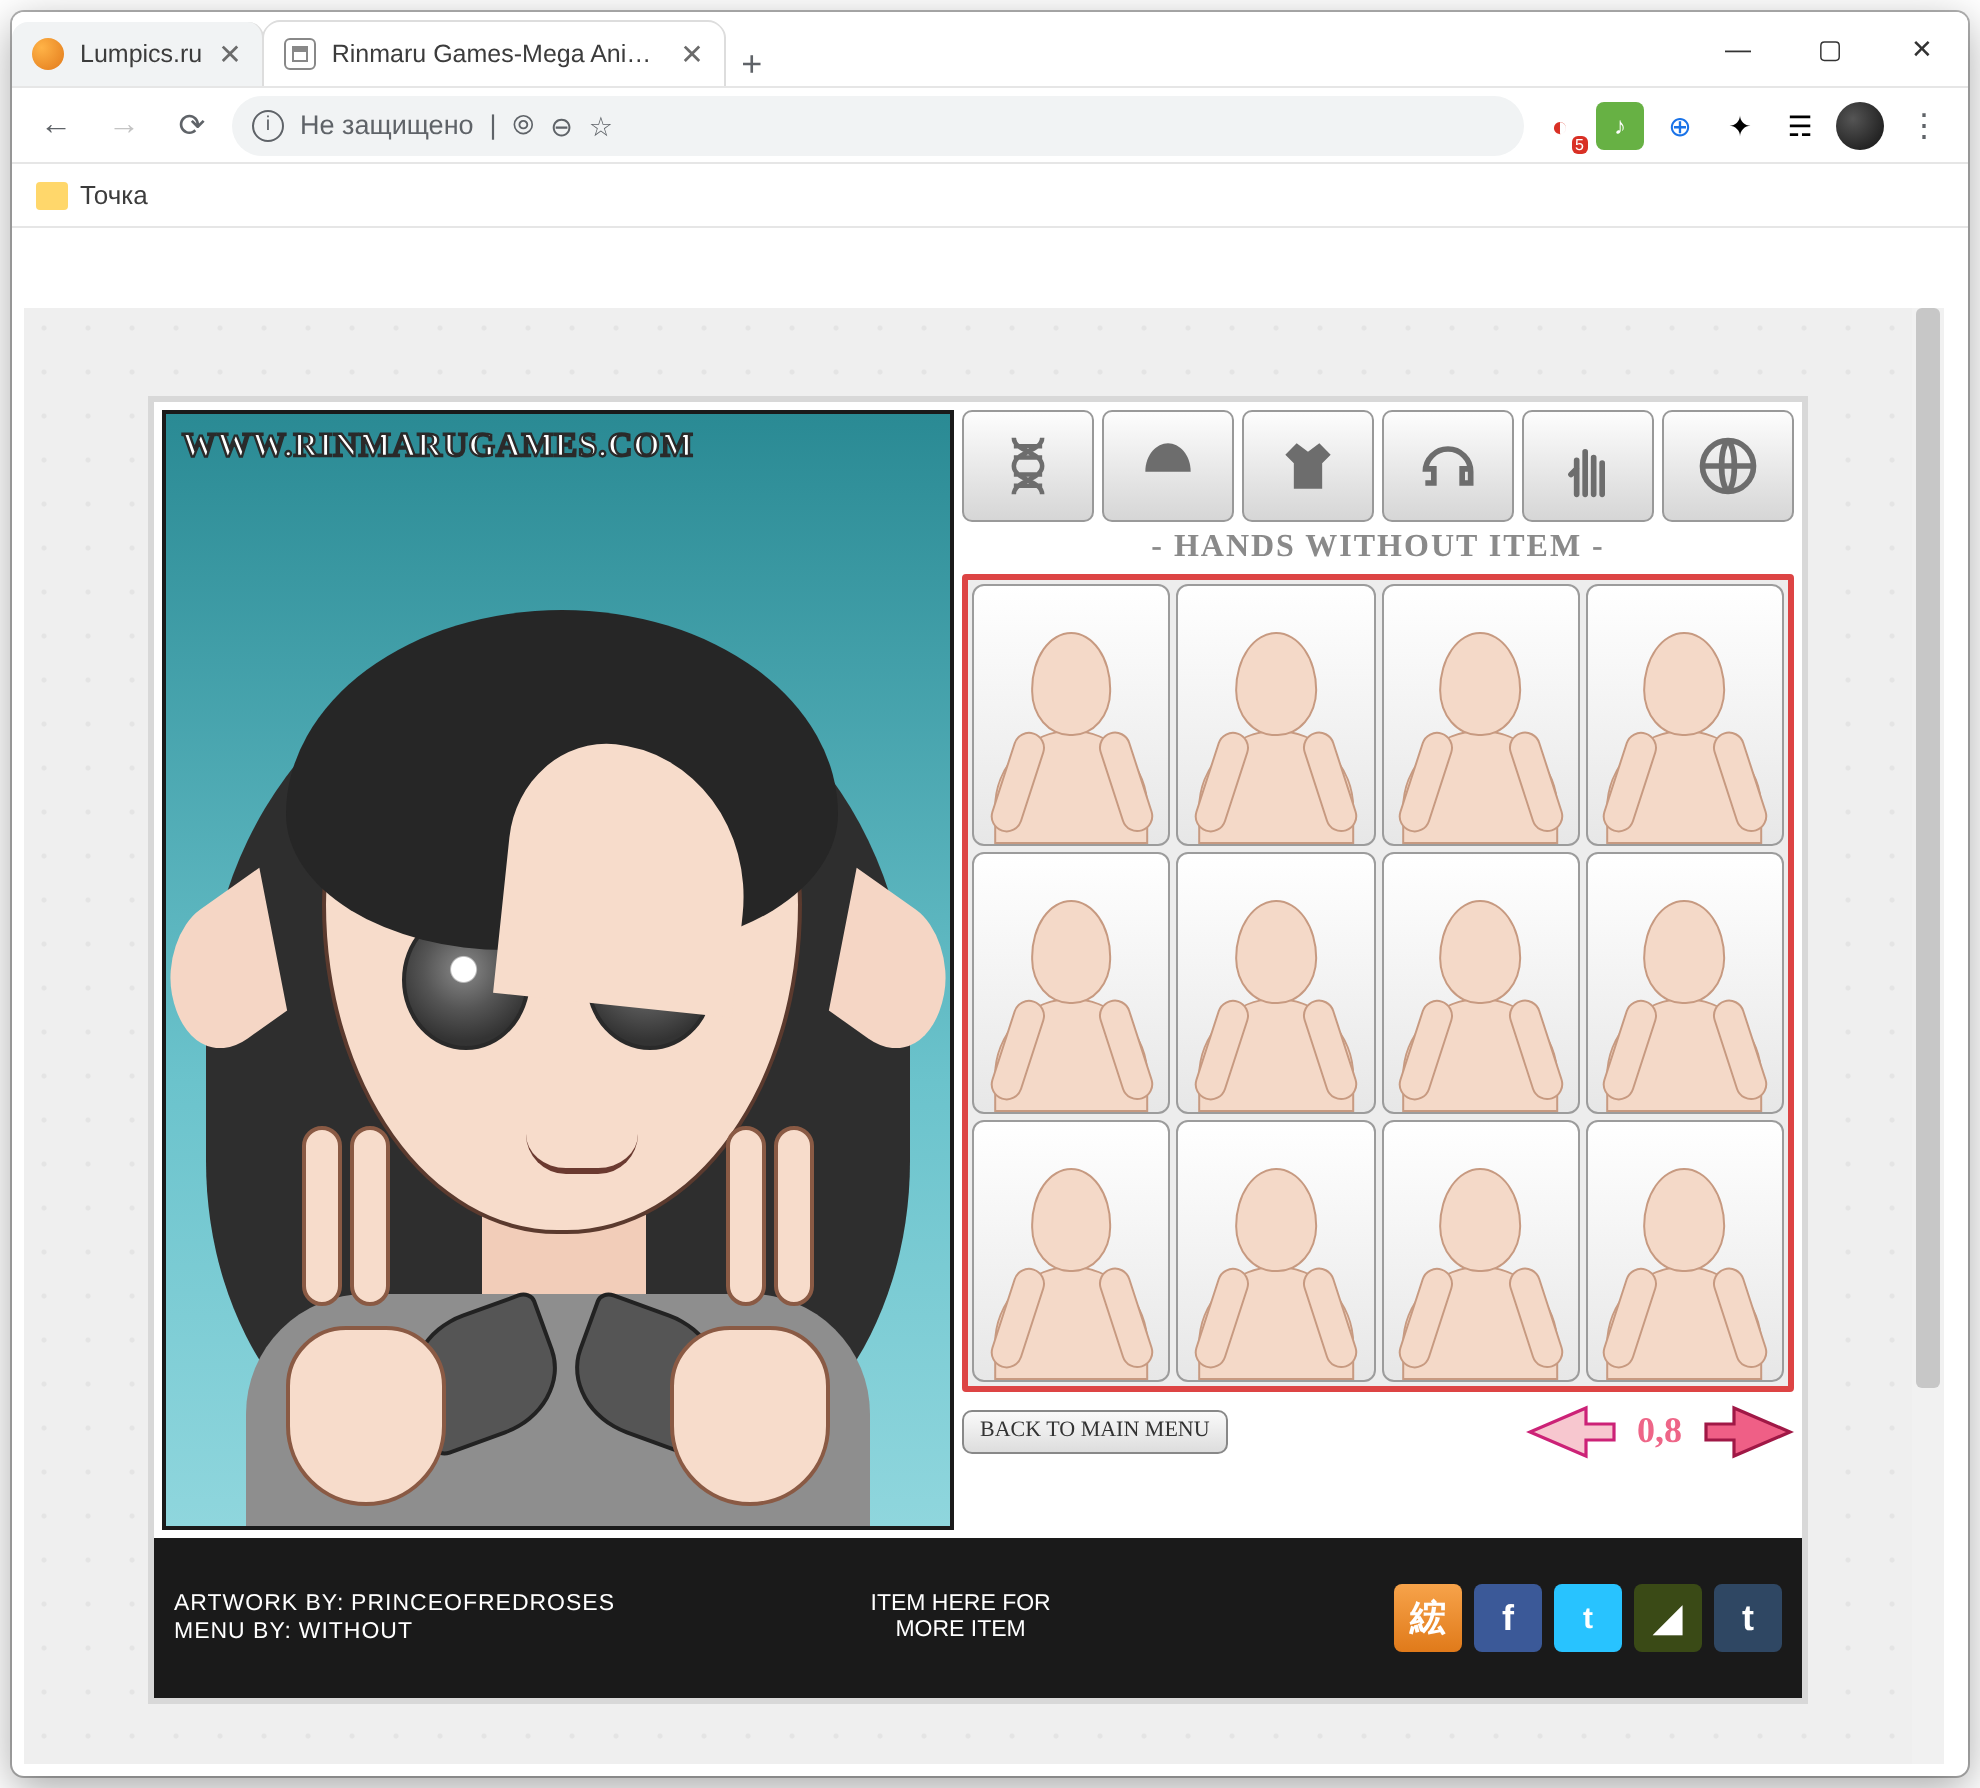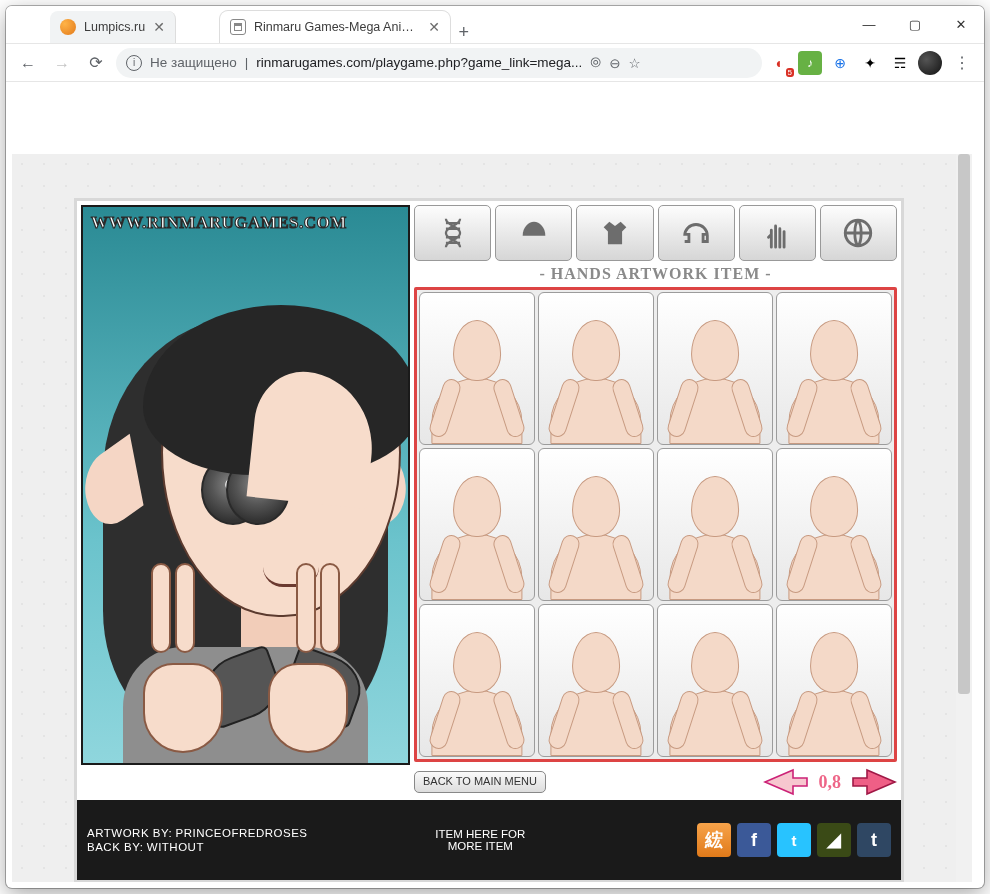--- a/index.html
+++ b/index.html
@@ -2,21 +2,21 @@
 <html><head>
 <meta charset="utf-8">
 <style>
 * { margin: 0; padding: 0; box-sizing: border-box; font-family: -apple-system, "Segoe UI", Arial, sans-serif; }
 body { background: #fff; width: 990px; height: 894px; overflow: hidden; position: relative; }
 
 
 .win-shadow { position: absolute; top: 6px; left: 6px; width: 978px; height: 882px; box-shadow: 0 6px 22px rgba(0,0,0,0.35), 0 0 0 1px #b5b5b5; border-radius: 6px; background: #fff; overflow: hidden; }
 .titlebar { height: 38px; background: #fff; display: flex; align-items: stretch; border-bottom: 1px solid #e6e6e6; }
 .tabs { display: flex; align-items: flex-end; flex: 1; padding-top: 6px; }
-.tab { display: flex; align-items: center; gap: 8px; height: 32px; padding: 0 10px; font-size: 12.5px; color: #3c3c3c; max-width: 230px; margin-left: 44px; }
+.tab { display: flex; align-items: center; gap: 8px; height: 32px; padding: 0 10px; font-size: 12.5px; color: #3c3c3c; max-width: 230px; }
 .tab.active { background: #fff; border-top-left-radius: 8px; border-top-right-radius: 8px; box-shadow: 0 -1px 0 #ddd, 1px 0 0 #ddd, -1px 0 0 #ddd; }
 .tab:not(.active) { background: #f1f3f4; border-top-left-radius: 8px; border-top-right-radius: 8px; border-right: 1px solid #ddd;}
 .favicon { width: 16px; height: 16px; border-radius: 50%; }
 .fv-orange { background: radial-gradient(circle at 30% 30%, #ffb347, #e27a1b); }
 .fv-pad { background: #fff; border: 1px solid #888; border-radius: 3px; position: relative; }
 .fv-pad::after { content:""; position:absolute; inset:3px; border:1px solid #888; border-top:3px solid #888; }
 .tab-title { white-space: nowrap; overflow: hidden; text-overflow: ellipsis; flex:1; }
 .tab-x { color:#6b6b6b; font-size:14px; }
 .newtab { width: 28px; display:flex; align-items:center; justify-content:center; color:#5f6368; font-size:18px; }
 .wctrls { display:flex; }
@@ -40,21 +40,21 @@
 
 .page { position:absolute; top:148px; left:6px; right:12px; bottom:6px; background:#eee; overflow:hidden;}
 .heartbg { position:absolute; inset:0; background:
   radial-gradient(circle at 10px 10px, #e4e4e4 1px, transparent 1.5px) 0 0/22px 22px,
   #efefef; }
 
 .game { position:absolute; top:44px; left:62px; width:830px; background:#fff; border:3px solid #d8d8d8; }
 .game-inner{ display:flex; }
 
 
-.preview{ width:329px; height:560px; border:2px solid #1a1a1a; margin:4px; position:relative; background:linear-gradient(#2a8a94,#6bc3cc 60%,#8fd6dd); overflow:hidden;}
+.preview{ width:396px; height:560px; border:2px solid #1a1a1a; margin:4px; position:relative; background:linear-gradient(#2a8a94,#6bc3cc 60%,#8fd6dd); overflow:hidden;}
 .wm{ position:absolute; top:6px; left:8px; font-family:'Comic Sans MS',cursive; font-weight:bold; font-size:17px; color:#fff; -webkit-text-stroke:1.2px #2a2a2a; letter-spacing:.5px;}
 
 
 .char{position:absolute; left:0; right:0; top:60px; bottom:0;}
 .hair-back{position:absolute; left:20px; right:20px; top:50px; height:420px; background:#2e2e2e; border-radius:180px 180px 120px 120px/200px 200px 160px 160px;}
 .ear{position:absolute; width:50px; height:80px; background:#f5d6c5; top:180px;}
 .ear.l{ left:4px; transform:skewY(-28deg) rotate(-10deg); border-radius:40% 0 0 60%;}
 .ear.r{ right:4px; transform:skewY(28deg) rotate(10deg); border-radius:0 40% 60% 0;}
 .face{position:absolute; left:78px; top:70px; width:240px; height:280px; background:#f7dccb; border-radius:48% 48% 50% 50%/42% 42% 60% 60%; border:2px solid #5b3a2e;}
 .bangs{position:absolute; left:60px; top:38px; width:276px; height:170px; background:#262626; border-radius:50% 50% 40% 40%/60% 60% 40% 40%;}
@@ -80,21 +80,21 @@
 .catbtn svg{width:34px;height:34px;fill:#6d6d6d;}
 .subhdr{ text-align:center; font-family:'Comic Sans MS',cursive; font-size:16px; color:#8a8a8a; letter-spacing:1px; margin:2px 0 4px; font-weight:bold;}
 .grid{ border:3px solid #d44; border-radius:2px; padding:2px; display:grid; grid-template-columns:repeat(4,1fr); gap:3px; background:#ededed;}
 .opt{ aspect-ratio: 97/128; background:linear-gradient(#fff,#e7e7e7); border:1px solid #9c9c9c; border-radius:6px; position:relative; overflow:hidden;}
 .mann-head{position:absolute;left:50%;top:18%;width:42%;height:40%;transform:translateX(-50%);background:#f4d9c8;border:1px solid #c79a81;border-radius:50% 50% 48% 48%/56% 56% 44% 44%;}
 .mann-body{position:absolute;left:50%;bottom:0;width:80%;height:44%;transform:translateX(-50%);background:#f4d9c8;border:1px solid #c79a81;border-radius:44px 44px 0 0;}
 .mann-arm{position:absolute;bottom:4%;width:16%;height:40%;background:#f4d9c8;border:1px solid #c79a81;border-radius:10px;}
 .mann-arm.al{left:14%;transform:rotate(18deg);} .mann-arm.ar{right:14%;transform:rotate(-18deg);}
 
 .pager{ display:flex; align-items:center; gap:10px; margin-top:6px;}
-.backbtn{ border:1px solid #888; background:linear-gradient(#fafafa,#ddd); border-radius:5px; padding:4px 8px; font-family:Liberation Sans, sans-serif; font-size:11px; color:#333; text-align:center; line-height:1.05;}
+.backbtn{ border:1px solid #888; background:linear-gradient(#fafafa,#ddd); border-radius:5px; padding:4px 8px; font-family:Liberation Serif, serif; font-size:11px; color:#333; text-align:center; line-height:1.05;}
 .sp{flex:1;}
 .arrow{ width:46px;height:28px; position:relative;}
 .arrow svg{width:100%;height:100%;}
 .pgtxt{ font-family:'Comic Sans MS',cursive; color:#e68; font-size:18px; font-weight:bold;}
 
 .footer{ background:#1a1a1a; display:flex; align-items:center; padding:23px 10px; gap:10px;}
 .credit{ color:#fff; font-family:'Comic Sans MS',cursive; font-size:11.5px; line-height:1.25; letter-spacing:.5px;}
 .fsp{flex:.4;}
 .more{ color:#fff; font-family:'Comic Sans MS',cursive; font-size:11.5px; text-align:center; line-height:1.1;}
 .socials{ display:flex; gap:6px; margin-left:auto;}
@@ -130,34 +130,37 @@
   </div>
 
   <div class="toolbar">
     <div class="navbtn">←</div>
     <div class="navbtn dis">→</div>
     <div class="navbtn">⟳</div>
     <div class="omnibox">
       <span class="omn-info">i</span>
       <span>Не защищено</span>
       <span>|</span>
-      <span class="omn-url">rinmarugames.com/playgame.php?game_link=mega...</span>
       <span>⦾</span>
       <span>⊖</span>
       <span>☆</span>
     </div>
     <div class="ext red">◐</div>
     <div class="ext green">♪</div>
     <div class="ext blue">⊕</div>
     <div class="ext">✦</div>
     <div class="ext">☴</div>
     <div class="avatar"></div>
     <div class="navbtn">⋮</div>
   </div>
 
+  <div class="bookbar">
+    <span class="bk-fold"></span>
+    <span>Точка</span>
+  </div>
 
   <div class="page">
     <div class="heartbg"></div>
 
     <div class="game">
       <div class="game-inner">
         <div class="preview">
           <div class="wm">WWW.RINMARUGAMES.COM</div>
           <div class="char">
             <div class="hair-back"></div>
@@ -211,21 +214,21 @@
                   <path d="M8 22V10m3 12V7m3 15V9m3 13V11M6 15l2-2" fill="none" stroke="#6d6d6d" stroke-width="2" stroke-linecap="round"></path>
                 </svg>
               </div>
             <div class="catbtn">
                 <svg viewBox="0 0 24 24">
                   <circle cx="12" cy="12" r="9" fill="none" stroke="#6d6d6d" stroke-width="2"></circle>
                   <path d="M3 12h18M12 3c3 3 3 15 0 18M12 3c-3 3-3 15 0 18" fill="none" stroke="#6d6d6d" stroke-width="2"></path>
                 </svg>
               </div>
           </div>
-          <div class="subhdr">- HANDS ARTWORK ITEM -</div>
+          <div class="subhdr">- HANDS WITHOUT ITEM -</div>
           <div class="grid" id="optgrid">
               <div class="opt">
                 <div class="mann-body"></div>
                 <div class="mann-head"></div>
                 <div class="mann-arm al"></div>
                 <div class="mann-arm ar"></div>
               </div>
               <div class="opt">
                 <div class="mann-body"></div>
                 <div class="mann-head"></div>
@@ -304,21 +307,21 @@
                   <path d="M16 2v8H2v8h14v8l28-12z" fill="#ef5f86" stroke="#a01846" stroke-width="1.6"></path>
                 </svg></div>
           </div>
         </div>
       </div>
 
       <div class="footer">
         <div class="credit">
           <span>ARTWORK BY:</span>
           <span>PRINCEOFREDROSES</span><br>
-          <span>BACK BY:</span>
+          <span>MENU BY:</span>
           <span>WITHOUT</span>
         </div>
         <div class="fsp"></div>
         <div class="more">
           <span>ITEM HERE FOR</span><br>
           <span>MORE ITEM</span>
         </div>
         <div class="socials">
           <div class="soc s-or">綋</div>
           <div class="soc s-fb">f</div>

